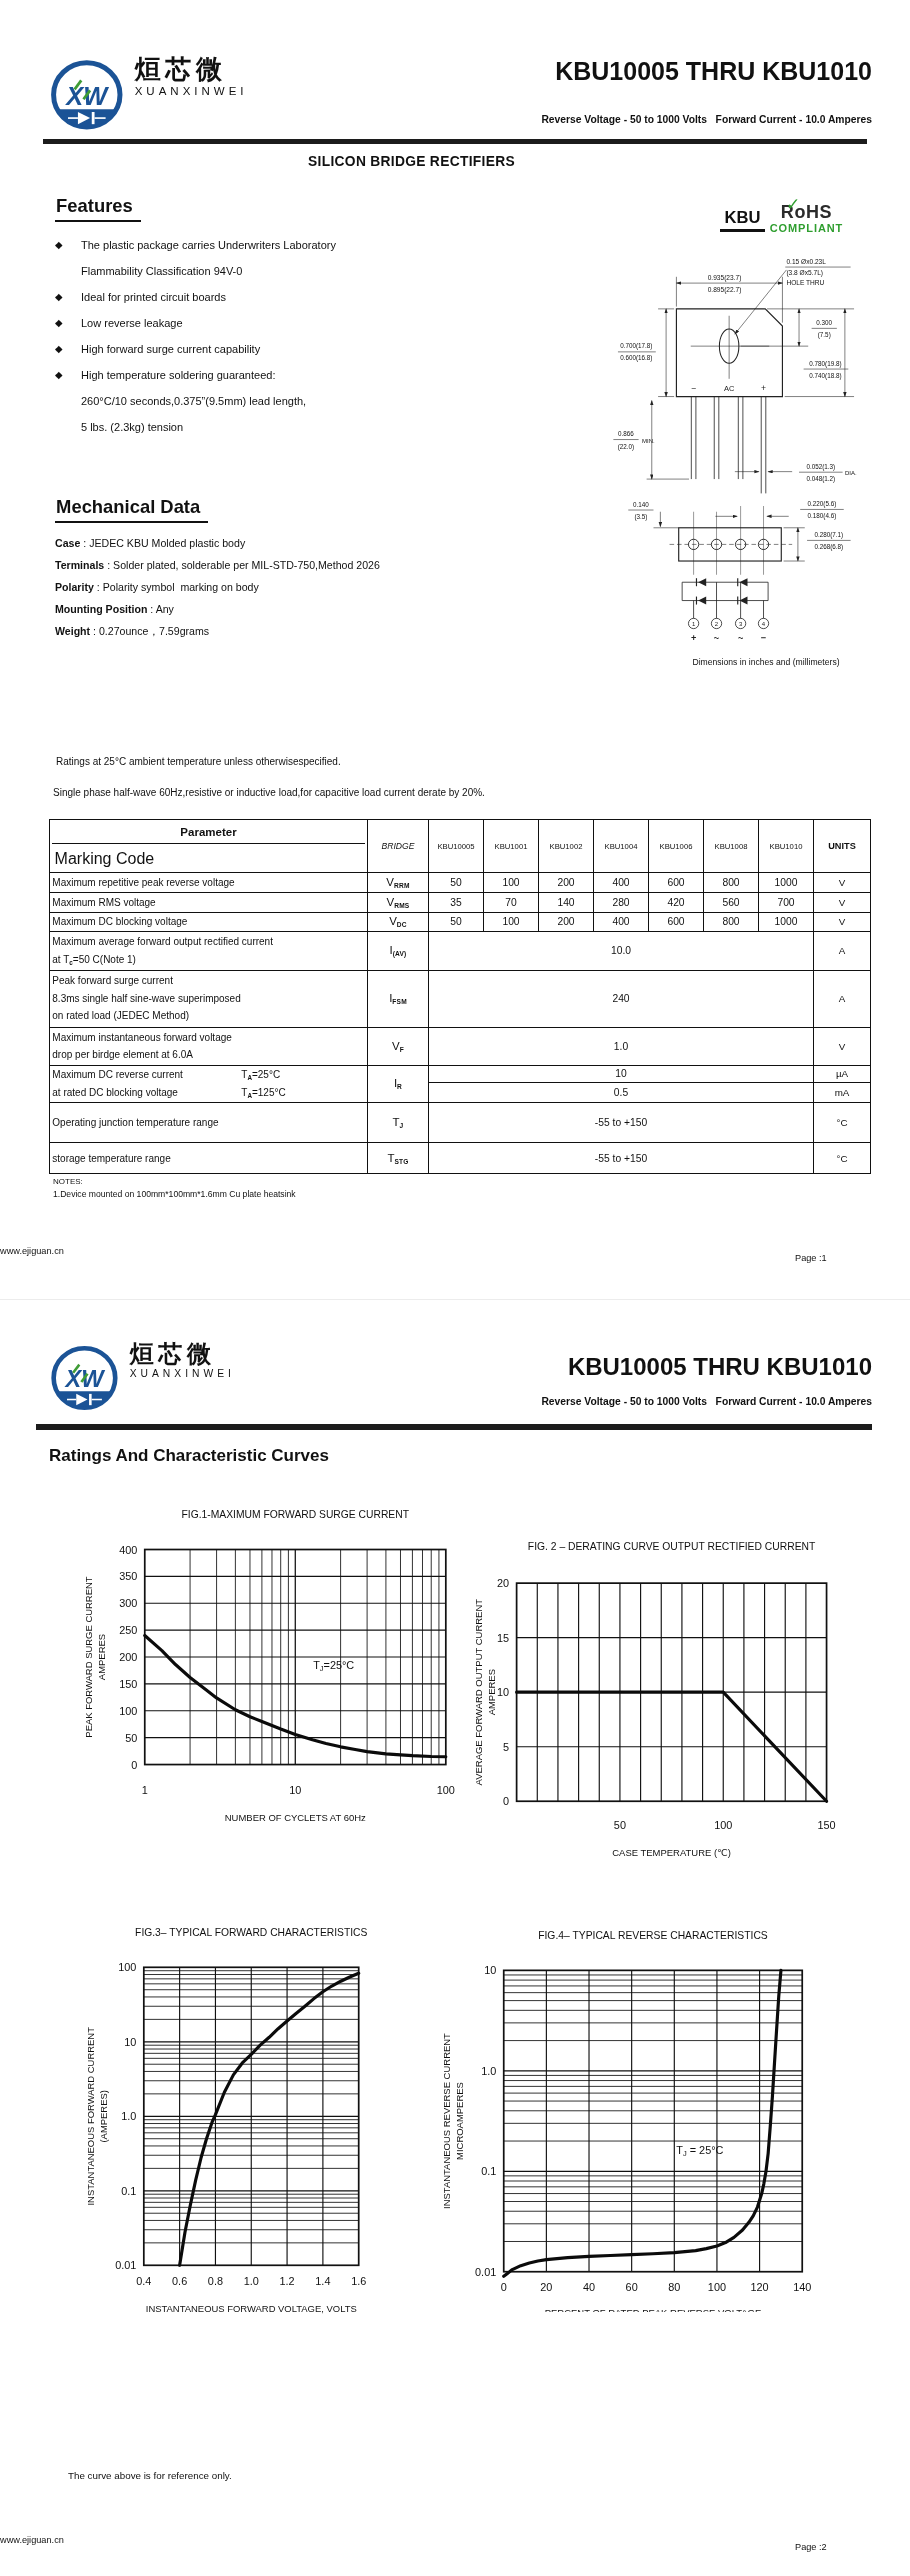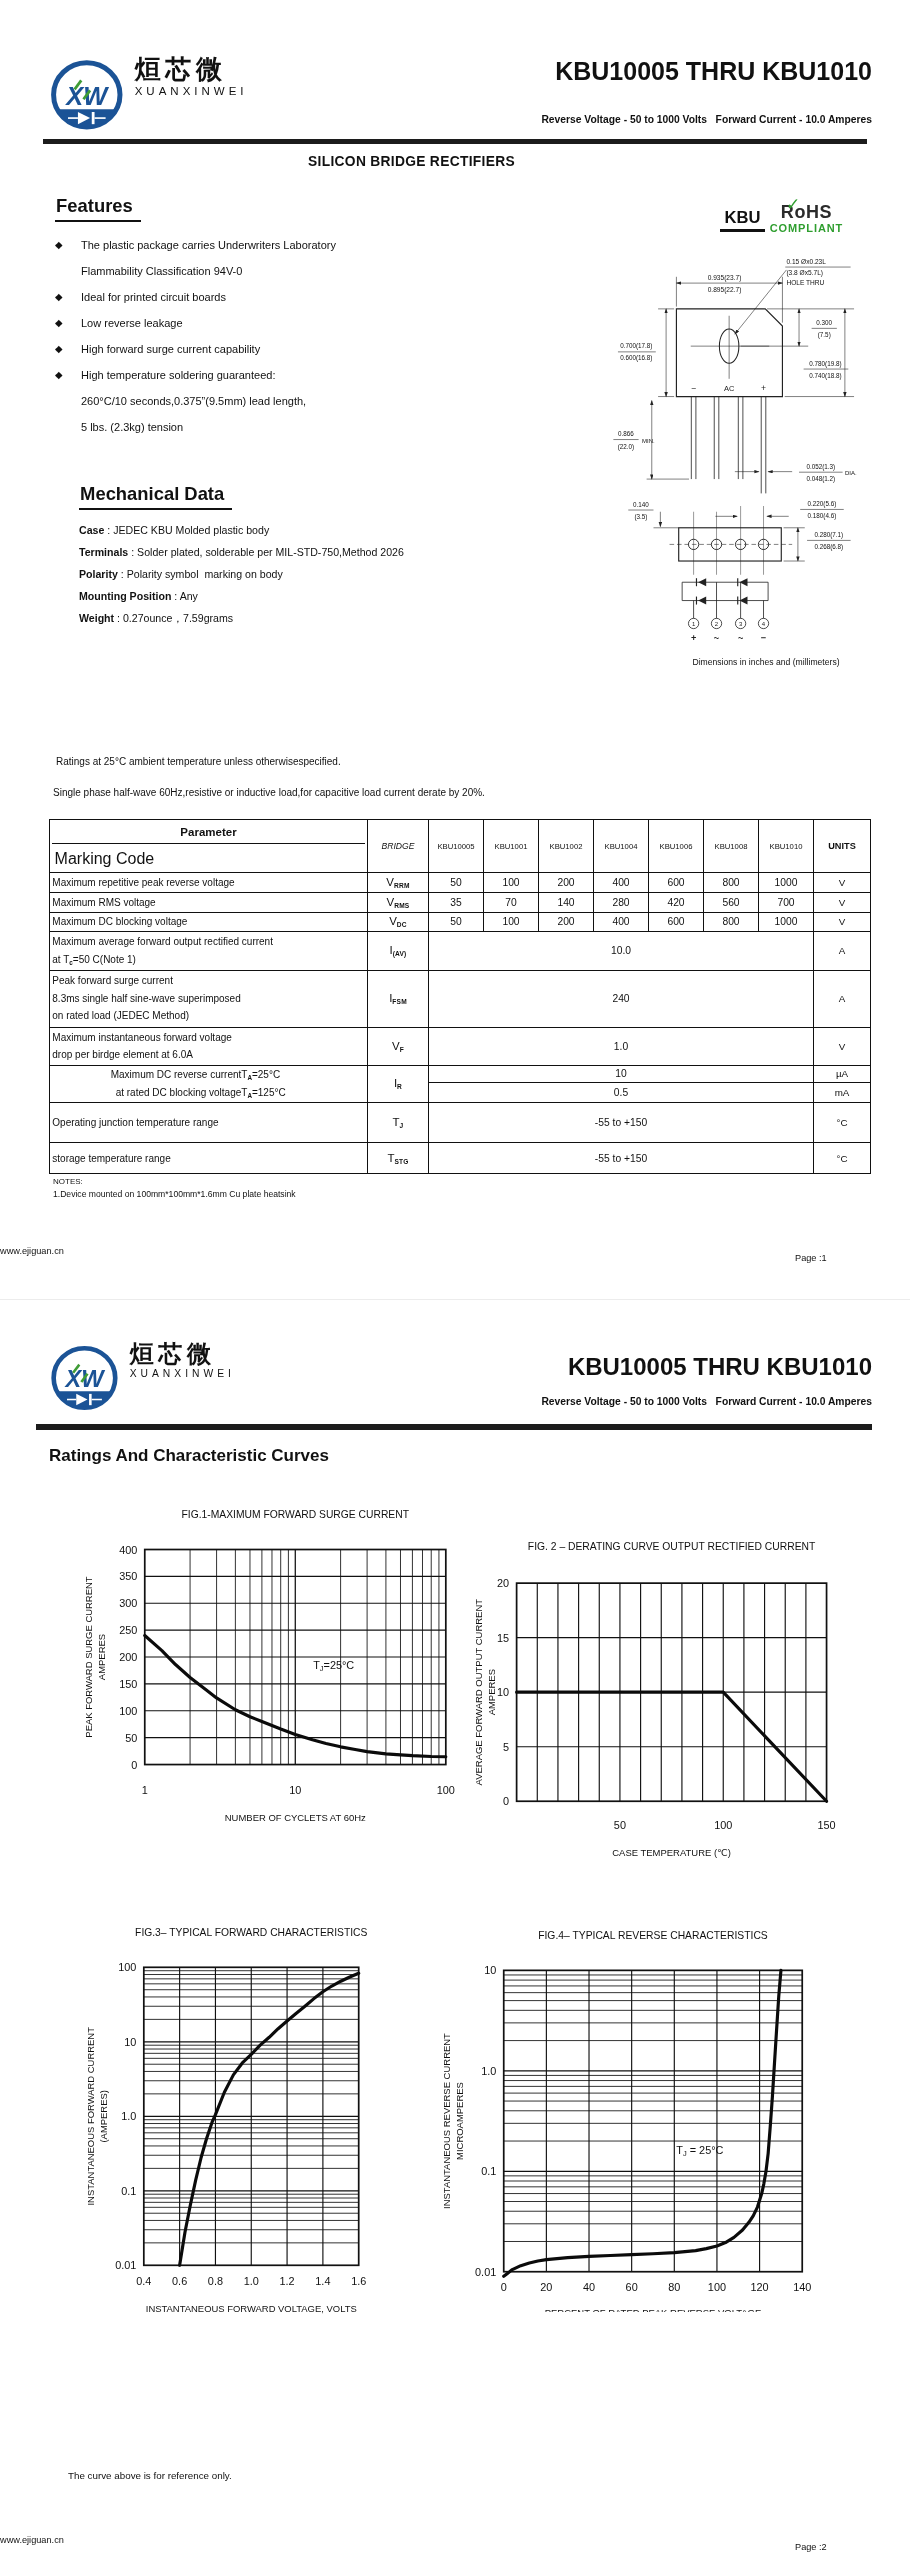--- a/index.html
+++ b/index.html
@@ -54,21 +54,21 @@
   td.u{text-align:center;font-size:9.8px;}
   .sbt{font-size:6.3px;font-weight:bold;vertical-align:-2.3px;}
   tr.h30 td{height:17px;}
   tr.h66 td{height:36px;}
   tr.h98 td{height:55px;}
   tr.h64 td{height:36px;}
   tr.h26 td{height:13.8px;}
   tr.h32 td{height:17px;}
   tr.h70 td{height:38px;}
   tr.h54 td{height:29px;}
-  .r7line{display:flex;text-align:right;}
+  .r7line{display:flex;}
   .r7line .t{width:189px;}
   
   .notes-h{font-size:8px;}
   .notes-i{font-size:8.6px;}
   .footer-site{font-size:9.2px;text-align:left;}
   .footer-page{font-size:9.2px;}
   .ref-note{font-size:9.8px;}
   .sec2-title{font-size:17px;font-weight:bold;}
   .chart{position:absolute;}
   svg{font-family:"Liberation Sans","DejaVu Sans",sans-serif;}
@@ -130,21 +130,21 @@
         </div>
       <div class="feat-row feat-indent">
           <span>260°C/10 seconds,0.375”(9.5mm) lead length,</span>
         </div>
       <div class="feat-row feat-indent">
           <span>5 lbs. (2.3kg) tension</span>
         </div>
     </div>
   </div>
 
-  <div class="abs" style="left:55px;top:483px;width:356px;margin-left:24px;">
+  <div class="abs" style="left:55px;top:496px;width:356px;">
     <span class="sec-h h32">Mechanical Data</span>
     <div class="mech-list" style="margin-top:9.2px;">
       <div class="mech-row"><b>Case</b><span> : JEDEC KBU Molded plastic body</span></div>
       <div class="mech-row"><b>Terminals</b><span> : Solder plated, solderable per MIL-STD-750,Method 2026</span></div>
       <div class="mech-row"><b>Polarity</b><span> : Polarity symbol  marking on body</span></div>
       <div class="mech-row"><b>Mounting Position</b><span> : Any</span></div>
       <div class="mech-row"><b>Weight</b><span> : 0.27ounce，7.59grams</span></div>
     </div>
   </div>
 

